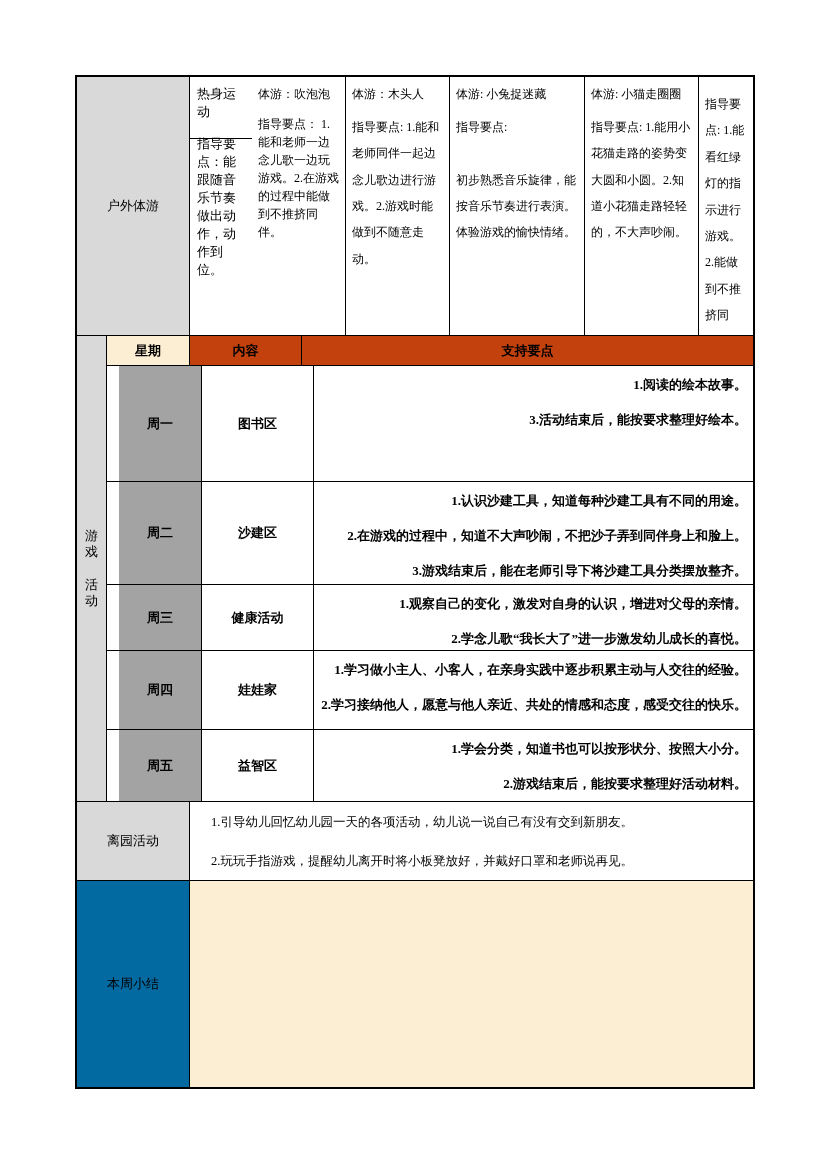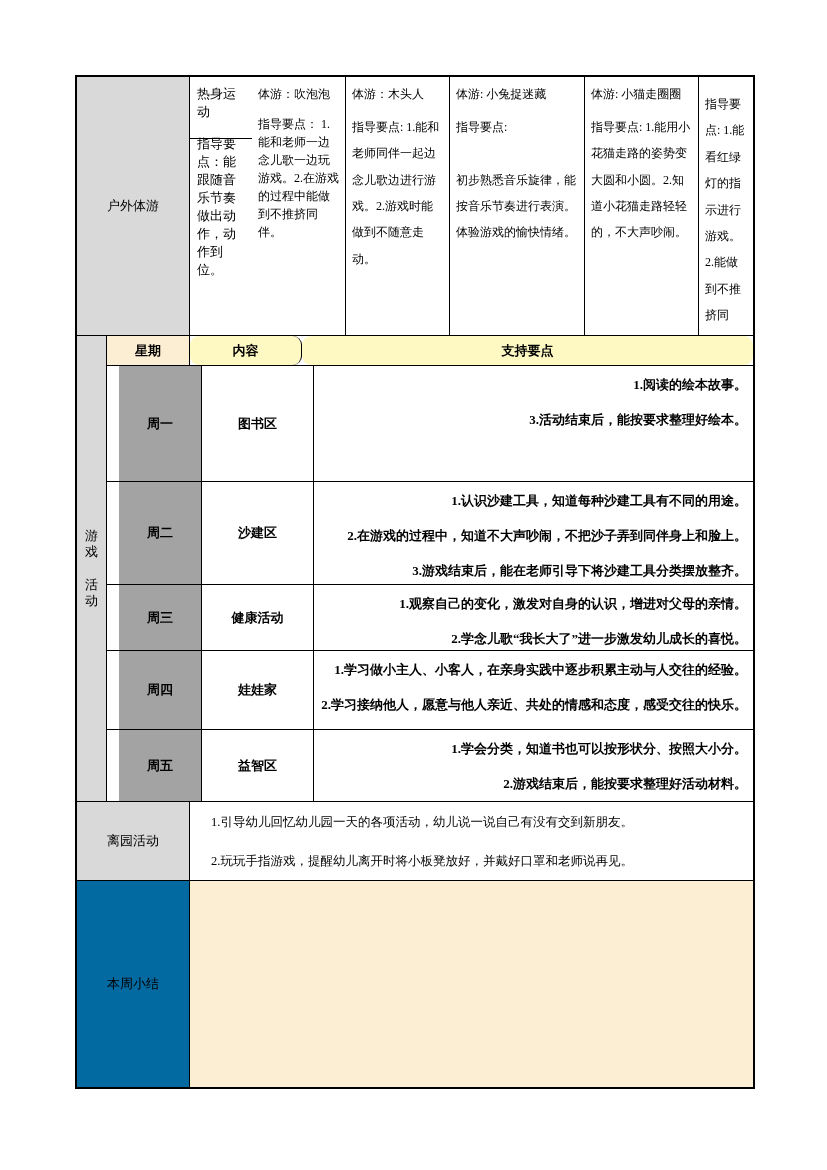--- a/index.html
+++ b/index.html
@@ -52,21 +52,21 @@
     background: #D9D9D9;
     display: flex; align-items: center; justify-content: center;
     text-align: center; white-space: pre-line; line-height: 1.25;
   }
   .games-right { flex: 1; display: flex; flex-direction: column; min-width: 0; font-weight: bold; }
   .ghead { height: 30px; flex: 0 0 30px; display: flex; }
   .week-col { width: 83px; flex: 0 0 83px; display: flex; align-items: center; justify-content: center; }
   .content-col { width: 112px; flex: 0 0 112px; display: flex; align-items: center; justify-content: center; }
   .support-col { flex: 1; min-width: 0; }
   .ghead .week-col { background: #FCEED2; }
-  .ghead .content-col, .ghead .support-col { background: #fef9c3; border-radius: 9px; }
+  .ghead .content-col, .ghead .support-col { background: #c2410c; }
   .ghead .support-col { display: flex; align-items: center; justify-content: center; }
   .grow { display: flex; min-height: 0; }
   .grow .week-col { background: #a3a3a3; margin-left: 12px; }
   .grow-1 { flex: 0 0 116px; }
   .grow-2 { flex: 0 0 103px; }
   .grow-3 { flex: 0 0 66px; }
   .grow-4 { flex: 0 0 79px; }
   .grow-5 { flex: 1; }
   .points-cell { padding: 10px 6px 0 7px; font-size: 13px; overflow: hidden; text-align: right; }
   .point { line-height: 1.4; margin-bottom: 17px; }

